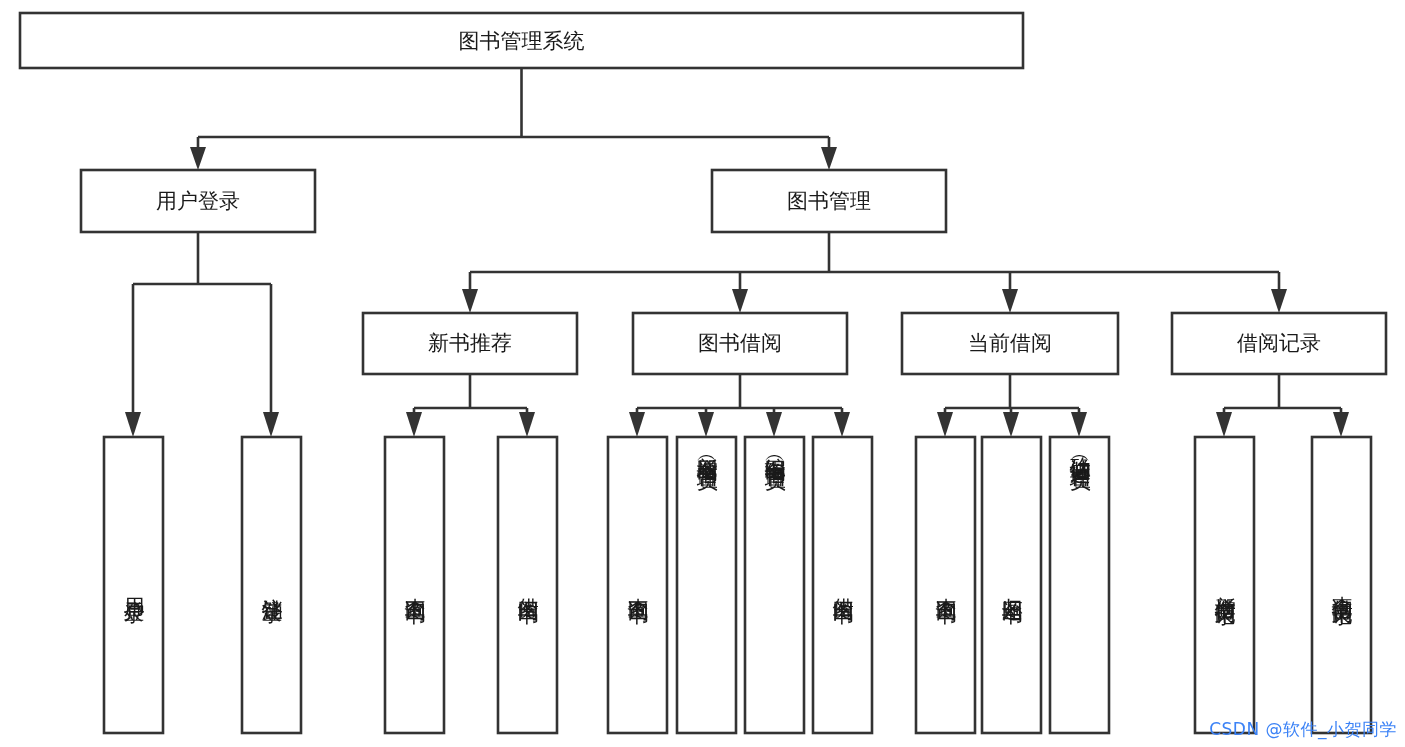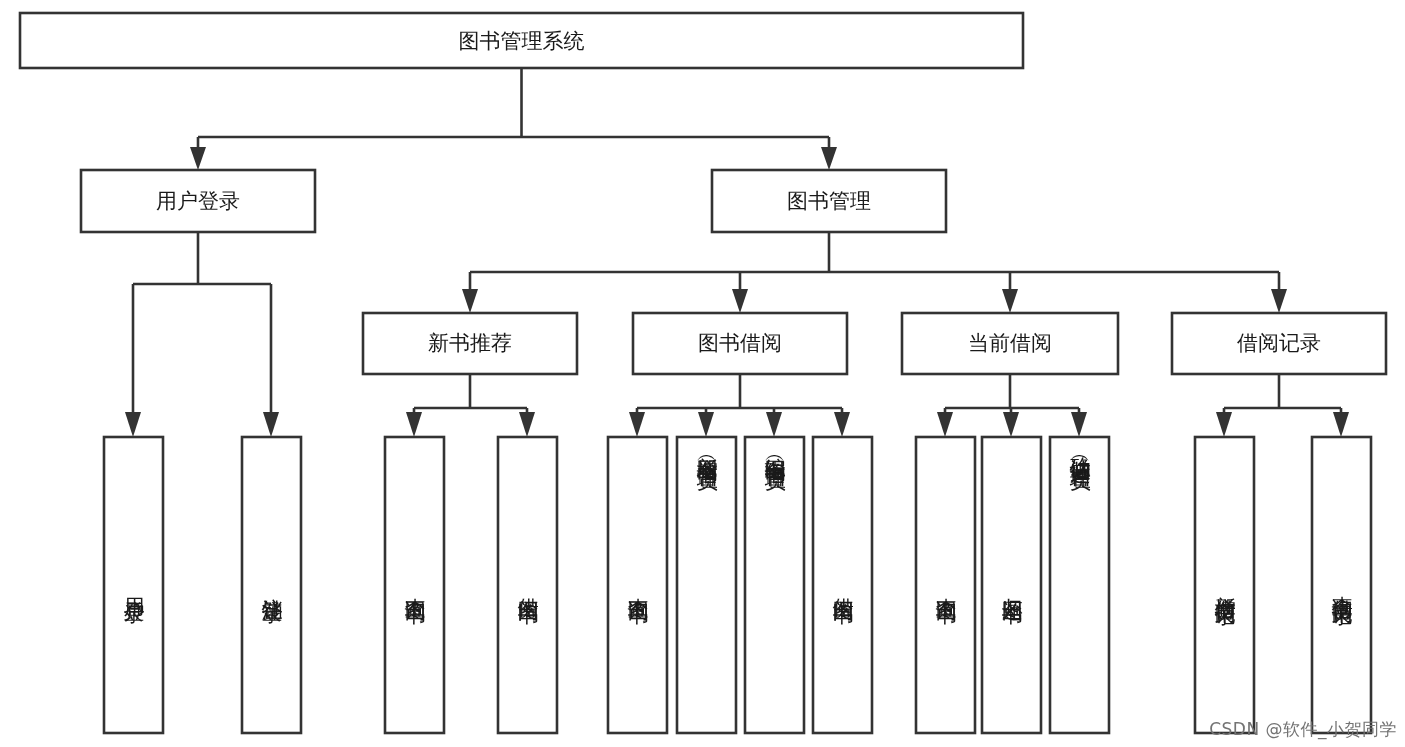--- a/index.html
+++ b/index.html
@@ -65,21 +65,21 @@
     letter-spacing: 2px;
     color: #1a1a1a;
     white-space: nowrap;
   }
   .watermark {
     position: absolute;
     right: 8px;
     bottom: 6px;
     font-family: "DejaVu Sans", "Liberation Sans", sans-serif;
     font-size: 17px;
-    color: #737373;
+    color: #3b82f6;
     letter-spacing: 0.5px;
     user-select: none;
   }
 </style>
 </head>
 <body>
 
 <div id="diagram-root">
 
   <svg id="tree-svg" viewBox="0 0 1405 747">

